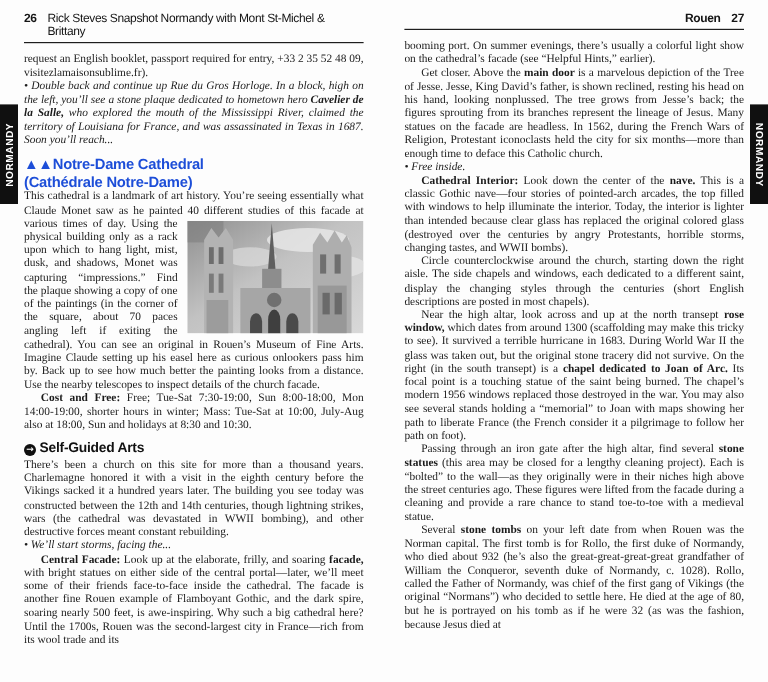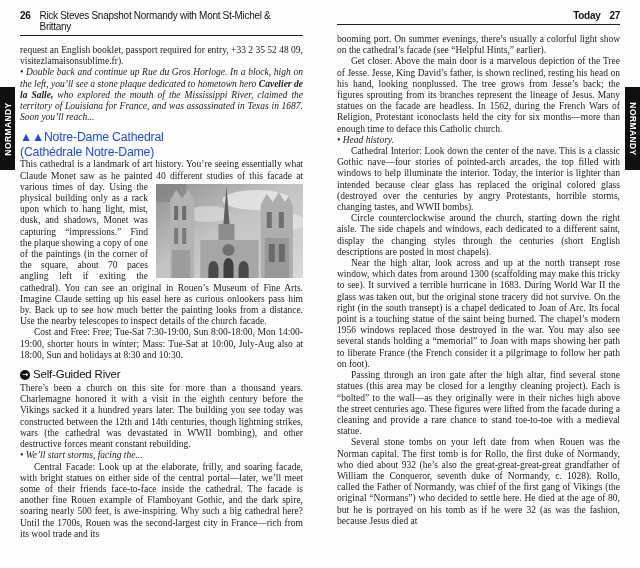--- a/index.html
+++ b/index.html
@@ -28,21 +28,21 @@
   #left-tab{left:0;}
   #left-tab span{transform:rotate(-90deg);}
   #right-tab{right:0;}
   #right-tab span{transform:rotate(90deg);}
 
   
   .body-text p{margin:0;font-size:9.5px;line-height:11.2px;text-align:justify;}
   .body-text p.indent{text-indent:14px;}
   .body-text p.direction{font-style:italic;}
   .run-normal{font-style:normal;font-weight:normal;}
-  .run-bold{font-weight:normal;}
+  .run-bold{font-weight:bold;}
   .run-italic{font-style:italic;}
   .run-bold_italic{font-weight:bold;font-style:italic;}
 
   h2.section-heading{font-family:"Liberation Sans",sans-serif;font-weight:bold;
       font-size:12.3px;line-height:14.5px;letter-spacing:-0.2px;margin:0;color:#1d4ed8;}
   h2.section-heading.first{margin-top:7px;}
   h3.tour-heading{font-family:"Liberation Sans",sans-serif;font-weight:bold;
       font-size:11.5px;line-height:13px;margin:7px 0 2px 0;color:#111;
       display:flex;align-items:center;letter-spacing:-0.2px;}
   .tour-icon{display:inline-flex;align-items:center;justify-content:center;
@@ -108,42 +108,42 @@
       <rect x="110" y="28" width="5" height="16" fill="#6f6f6f"></rect>
       <rect x="122" y="28" width="5" height="16" fill="#6f6f6f"></rect>
       <rect x="108" y="54" width="24" height="40" fill="#989898"></rect>
       <rect x="112" y="60" width="6" height="18" fill="#6a6a6a"></rect>
       <rect x="122" y="60" width="6" height="18" fill="#6a6a6a"></rect>
     </svg>
   </span><span class="run-normal">facade at various times of day. Using the physical building only as a rack upon which to hang light, mist, dusk, and shadows, Monet was capturing “impressions.” Find the plaque showing a copy of one of the paintings (in the corner of the square, about 70 paces angling left if exiting the cathedral). You can see an original in Rouen’s Museum of Fine Arts. Imagine Claude setting up his easel here as curious onlookers pass him by. Back up to see how much better the painting looks from a distance. Use the nearby telescopes to inspect details of the church facade.</span></p>
           <p class="body indent"><span class="run-bold">Cost and Free: </span><span class="run-normal">Free; Tue-Sat 7:30-19:00, Sun 8:00-18:00, Mon 14:00-19:00, shorter hours in winter; Mass: Tue-Sat at 10:00, July-Aug also at 18:00, Sun and holidays at 8:30 and 10:30.</span></p>
           <h3 class="tour-heading">
             <span class="tour-icon">→</span>
-            <span class="run-bold">Self-Guided River</span>
+            <span class="run-bold">Self-Guided Arts</span>
           </h3>
           <p class="body"><span class="run-normal">There’s been a church on this site for more than a thousand years. Charlemagne honored it with a visit in the eighth century before the Vikings sacked it a hundred years later. The building you see today was constructed between the 12th and 14th centuries, though lightning strikes, wars (the cathedral was devastated in WWII bombing), and other destructive forces meant constant rebuilding.</span></p>
           <p class="direction"><span class="run-italic">• We’ll start storms, facing the...</span></p>
           <p class="body indent"><span class="run-bold">Central Facade: </span><span class="run-normal">Look up at the elaborate, frilly, and soaring </span><span class="run-bold">facade, </span><span class="run-normal">with bright statues on either side of the central portal—later, we’ll meet some of their friends face-to-face inside the cathedral. The facade is another fine Rouen example of Flamboyant Gothic, and the dark spire, soaring nearly 500 feet, is awe-inspiring. Why such a big cathedral here? Until the 1700s, Rouen was the second-largest city in France—rich from its wool trade and its</span></p>
         </div>
     </div>
   </div>
 
   <div class="page" id="right-page">
     <div class="tab" id="right-tab">
       <span>NORMANDY</span>
     </div>
     <div class="page-inner">
       <div class="running-head">
-        <span class="head-title">Today</span>
+        <span class="head-title">Rouen</span>
         <span class="pagenum">27</span>
       </div>
       <div class="body-text" id="right-body">
           <p class="body"><span class="run-normal">booming port. On summer evenings, there’s usually a colorful light show on the cathedral’s facade (see “Helpful Hints,” earlier).</span></p>
           <p class="body indent"><span class="run-normal">Get closer. Above the </span><span class="run-bold">main door </span><span class="run-normal">is a marvelous depiction of the Tree of Jesse. Jesse, King David’s father, is shown reclined, resting his head on his hand, looking nonplussed. The tree grows from Jesse’s back; the figures sprouting from its branches represent the lineage of Jesus. Many statues on the facade are headless. In 1562, during the French Wars of Religion, Protestant iconoclasts held the city for six months—more than enough time to deface this Catholic church.</span></p>
-          <p class="direction"><span class="run-italic">• Head history.</span></p>
+          <p class="direction"><span class="run-italic">• Free inside.</span></p>
           <p class="body indent"><span class="run-bold">Cathedral Interior: </span><span class="run-normal">Look down the center of the </span><span class="run-bold">nave. </span><span class="run-normal">This is a classic Gothic nave—four stories of pointed-arch arcades, the top filled with windows to help illuminate the interior. Today, the interior is lighter than intended because clear glass has replaced the original colored glass (destroyed over the centuries by angry Protestants, horrible storms, changing tastes, and WWII bombs).</span></p>
           <p class="body indent"><span class="run-normal">Circle counterclockwise around the church, starting down the right aisle. The side chapels and windows, each dedicated to a different saint, display the changing styles through the centuries (short English descriptions are posted in most chapels).</span></p>
           <p class="body indent"><span class="run-normal">Near the high altar, look across and up at the north transept </span><span class="run-bold">rose window, </span><span class="run-normal">which dates from around 1300 (scaffolding may make this tricky to see). It survived a terrible hurricane in 1683. During World War II the glass was taken out, but the original stone tracery did not survive. On the right (in the south transept) is a </span><span class="run-bold">chapel dedicated to Joan of Arc. </span><span class="run-normal">Its focal point is a touching statue of the saint being burned. The chapel’s modern 1956 windows replaced those destroyed in the war. You may also see several stands holding a “memorial” to Joan with maps showing her path to liberate France (the French consider it a pilgrimage to follow her path on foot).</span></p>
           <p class="body indent"><span class="run-normal">Passing through an iron gate after the high altar, find several </span><span class="run-bold">stone statues </span><span class="run-normal">(this area may be closed for a lengthy cleaning project). Each is “bolted” to the wall—as they originally were in their niches high above the street centuries ago. These figures were lifted from the facade during a cleaning and provide a rare chance to stand toe-to-toe with a medieval statue.</span></p>
           <p class="body indent"><span class="run-normal">Several </span><span class="run-bold">stone tombs </span><span class="run-normal">on your left date from when Rouen was the Norman capital. The first tomb is for Rollo, the first duke of Normandy, who died about 932 (he’s also the great-great-great-great grandfather of William the Conqueror, seventh duke of Normandy, c. 1028). Rollo, called the Father of Normandy, was chief of the first gang of Vikings (the original “Normans”) who decided to settle here. He died at the age of 80, but he is portrayed on his tomb as if he were 32 (as was the fashion, because Jesus died at</span></p>
         </div>
     </div>
   </div>
 
 </div>

